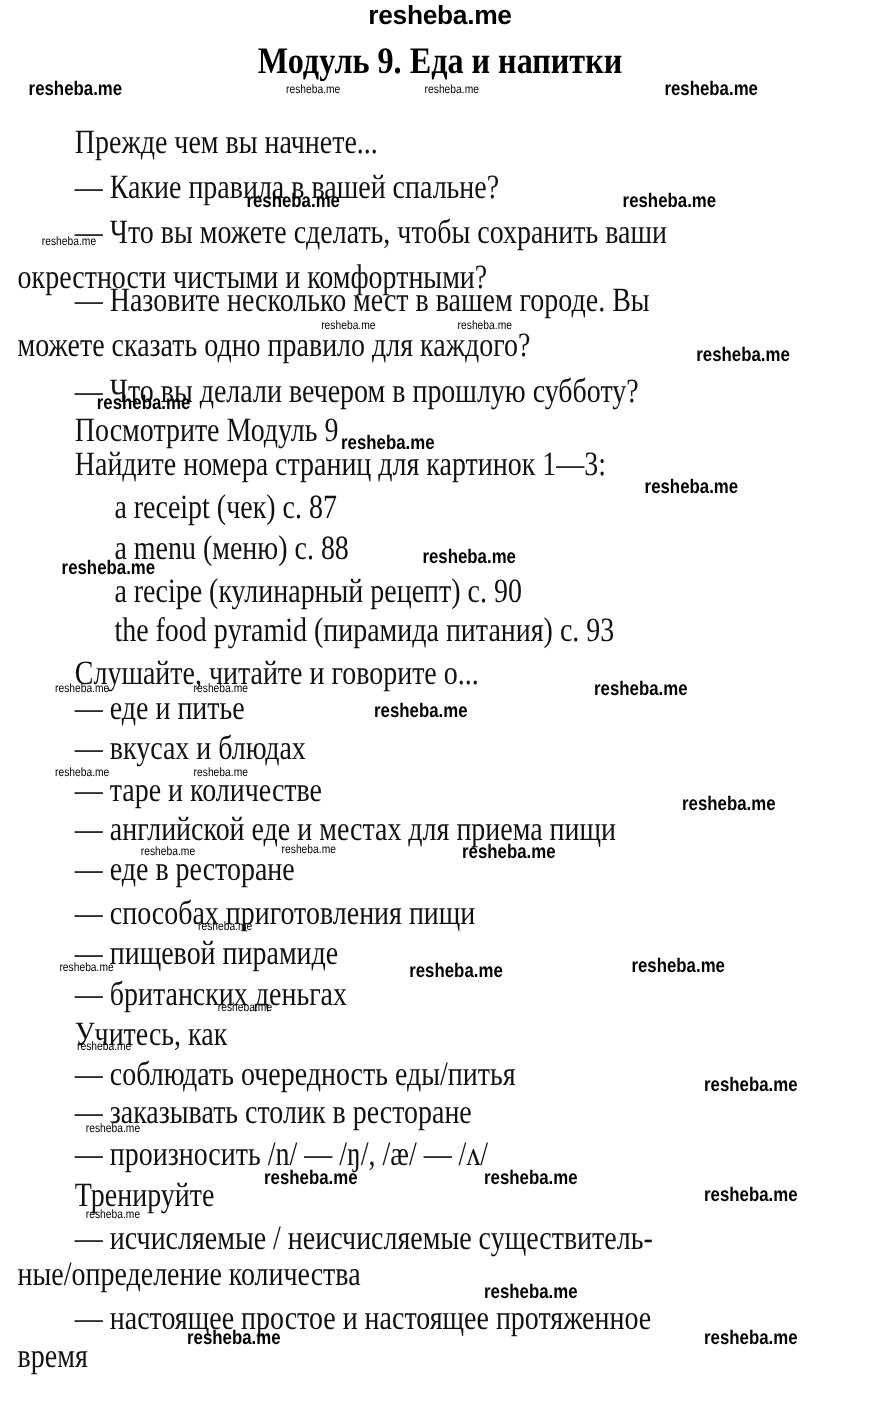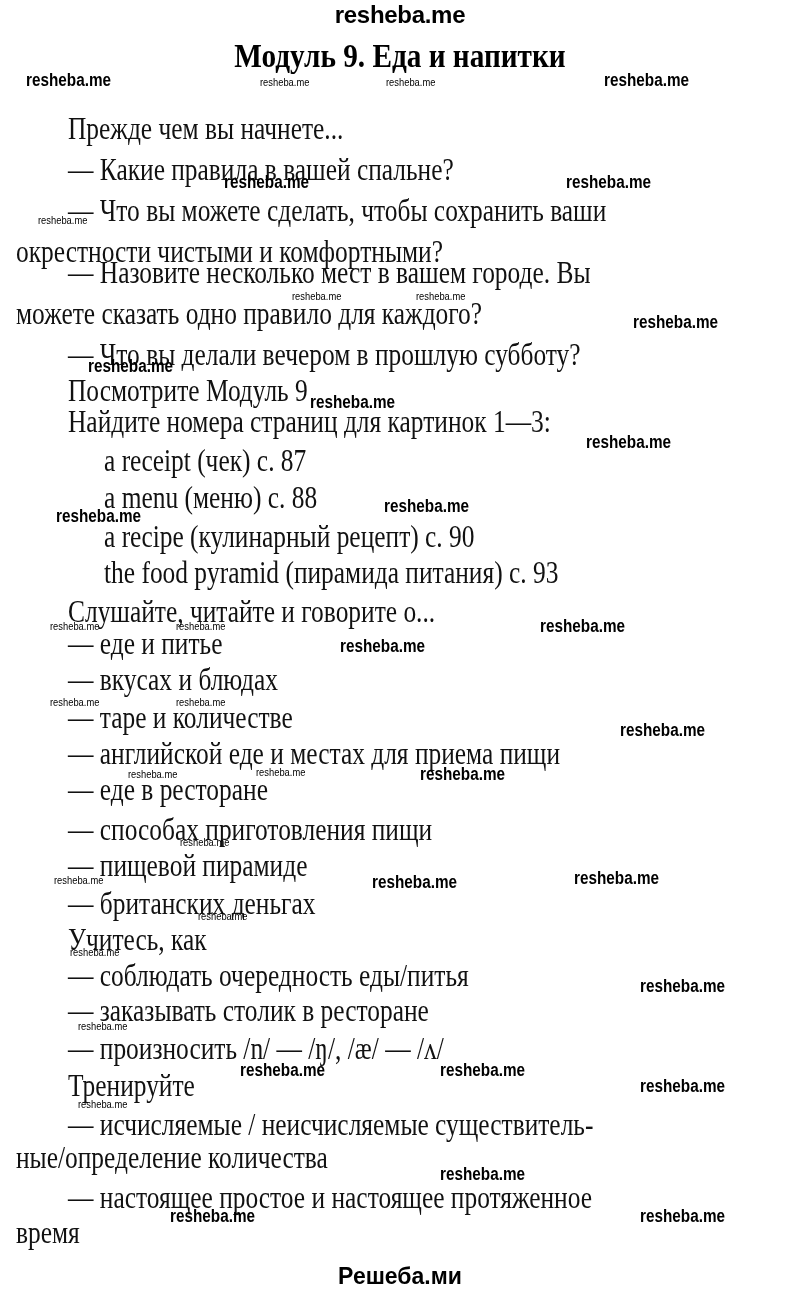--- a/index.html
+++ b/index.html
@@ -112,14 +112,13 @@
       <div class="wm-small" style="left: 176px; top: 696px;">resheba.me</div>
       <div class="wm-small" style="left: 128px; top: 768px;">resheba.me</div>
       <div class="wm-small" style="left: 256px; top: 766px;">resheba.me</div>
       <div class="wm-small" style="left: 180px; top: 836px;">resheba.me</div>
       <div class="wm-small" style="left: 54px; top: 874px;">resheba.me</div>
       <div class="wm-small" style="left: 198px; top: 910px;">resheba.me</div>
       <div class="wm-small" style="left: 70px; top: 946px;">resheba.me</div>
       <div class="wm-small" style="left: 78px; top: 1020px;">resheba.me</div>
       <div class="wm-small" style="left: 78px; top: 1098px;">resheba.me</div>
     </div>
-  <div class="footer">Решеба.ми</div>
 </div>
 
 </body></html>

